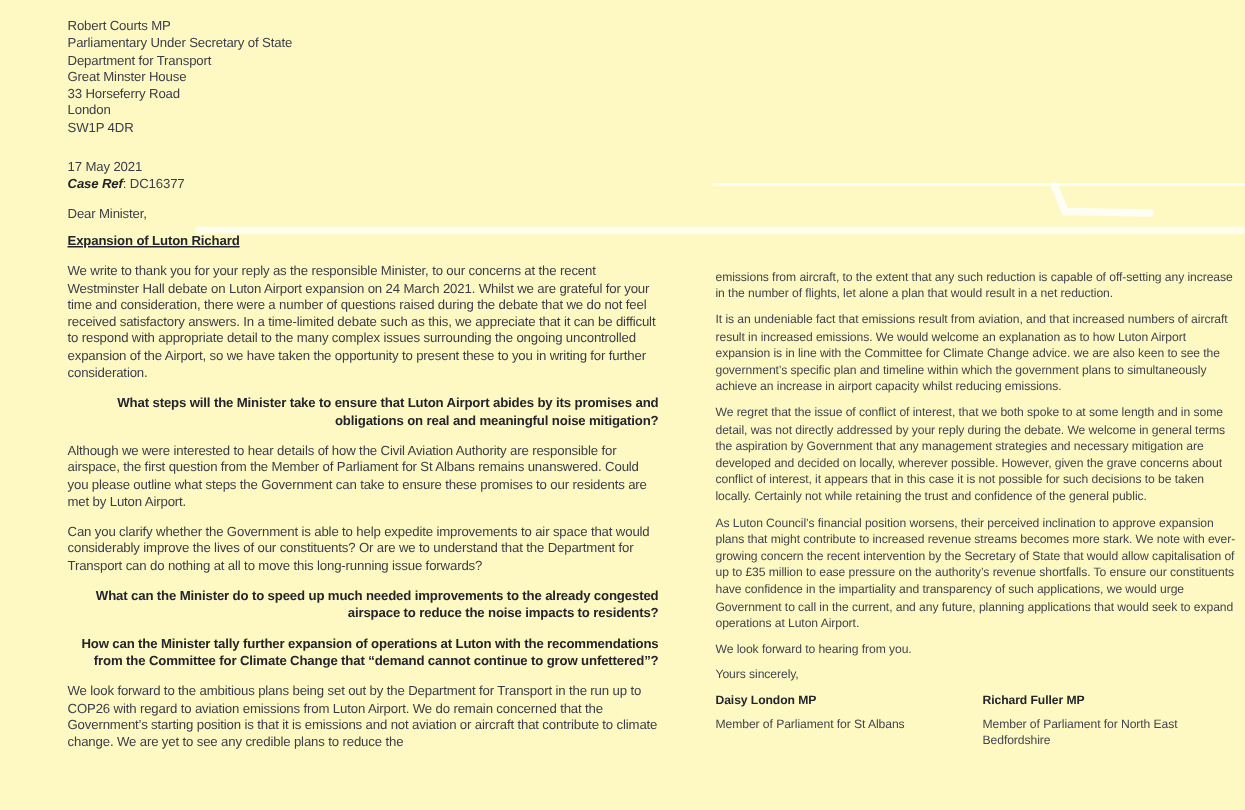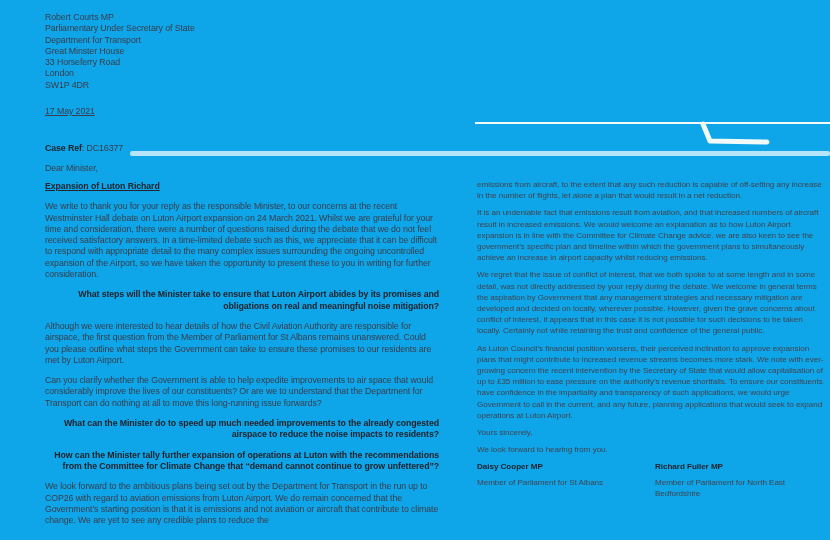--- a/index.html
+++ b/index.html
@@ -1,27 +1,27 @@
 <!DOCTYPE html>
 <html><head>
 <meta charset="utf-8">
 <style>
   html,body{margin:0;padding:0;background:#fcf9e2;}
   .page{
-    position:relative;width:830px;height:540px;background:#0ea5e9;overflow:hidden;
+    position:relative;width:830px;height:540px;background:#fef9c3;overflow:hidden;
     font-family:"Liberation Sans",sans-serif;color:#3a3d49;
   }
   .col{position:absolute;}
   .col-left{left:45px;top:12px;width:394px;font-size:8.8px;line-height:11.3px;letter-spacing:-0.1px;}
   .col-right{left:477px;top:179px;width:350px;font-size:8.1px;line-height:11.2px;letter-spacing:-0.05px;color:#41444f;}
   .address{margin-bottom:15px;}
   .address-line{white-space:nowrap;}
-  .date{margin-bottom:26px;text-decoration:underline;}
+  .date{margin-bottom:0;}
   .caseref{margin-bottom:8px;}
-  .caseref .label{font-weight:700;color:#23242c;}
+  .caseref .label{font-weight:700;color:#23242c;font-style:italic;}
   .salutation{margin-bottom:7px;}
   .subject{display:inline-block;font-weight:700;text-decoration:underline;color:#23242c;margin-bottom:9px;}
   .block{margin:0 0 9px 0;}
   .col-right .block{margin-bottom:6px;}
   .q{font-weight:700;color:#23242c;text-align:right;}
   .sigs{display:flex;margin-top:4px;}
   .sig{width:178px;}
   .sig + .sig{width:170px;}
   .sig-name{font-weight:700;color:#23242c;margin-bottom:4px;}
   
@@ -63,26 +63,26 @@
     <p class="block q">What can the Minister do to speed up much needed improvements to the already congested airspace to reduce the noise impacts to residents?</p>
     <p class="block q">How can the Minister tally further expansion of operations at Luton with the recommendations from the Committee for Climate Change that “demand cannot continue to grow unfettered”?</p>
     <p class="block">We look forward to the ambitious plans being set out by the Department for Transport in the run up to COP26 with regard to aviation emissions from Luton Airport.  We do remain concerned that the Government’s starting position is that it is emissions and not aviation or aircraft that contribute to climate change. We are yet to see any credible plans to reduce the</p>
   </div>
 
   <div class="col col-right">
     <p class="block">emissions from aircraft, to the extent that any such reduction is capable of off-setting any increase in the number of flights, let alone a plan that would result in a net reduction.</p>
     <p class="block">It is an undeniable fact that emissions result from aviation, and that increased numbers of aircraft result in increased emissions. We would welcome an explanation as to how Luton Airport expansion is in line with the Committee for Climate Change advice. we are also keen to see the government’s specific plan and timeline within which the government plans to simultaneously achieve an increase in airport capacity whilst reducing emissions.</p>
     <p class="block">We regret that the issue of conflict of interest, that we both spoke to at some length and in some detail, was not directly addressed by your reply during the debate.  We welcome in general terms the aspiration by Government that any management strategies and necessary mitigation are developed and decided on locally, wherever possible.  However, given the grave concerns about conflict of interest, it appears that in this case it is not possible for such decisions to be taken locally.  Certainly not while retaining the trust and confidence of the general public.</p>
     <p class="block">As Luton Council’s financial position worsens, their perceived inclination to approve expansion plans that might contribute to increased revenue streams becomes more stark. We note with ever-growing concern the recent intervention by the Secretary of State that would allow capitalisation of up to £35 million to ease pressure on the authority’s revenue shortfalls.  To ensure our constituents have confidence in the impartiality and transparency of such applications, we would urge Government to call in the current, and any future, planning applications that would seek to expand operations at Luton Airport.</p>
+    <p class="block">We look forward to hearing from you.</p>
     <p class="block">Yours sincerely,</p>
-    <p class="block">We look forward to hearing from you.</p>
 
     <div class="sigs">
       <div class="sig">
-        <div class="sig-name">Daisy Cooper MP</div>
+        <div class="sig-name">Daisy London MP</div>
         <div class="sig-title">Member of Parliament for St Albans</div>
       </div>
       <div class="sig">
         <div class="sig-name">Richard Fuller MP</div>
         <div class="sig-title">Member of Parliament for North East Bedfordshire</div>
       </div>
     </div>
   </div>
 
   <div class="artifact artifact-line"></div>

